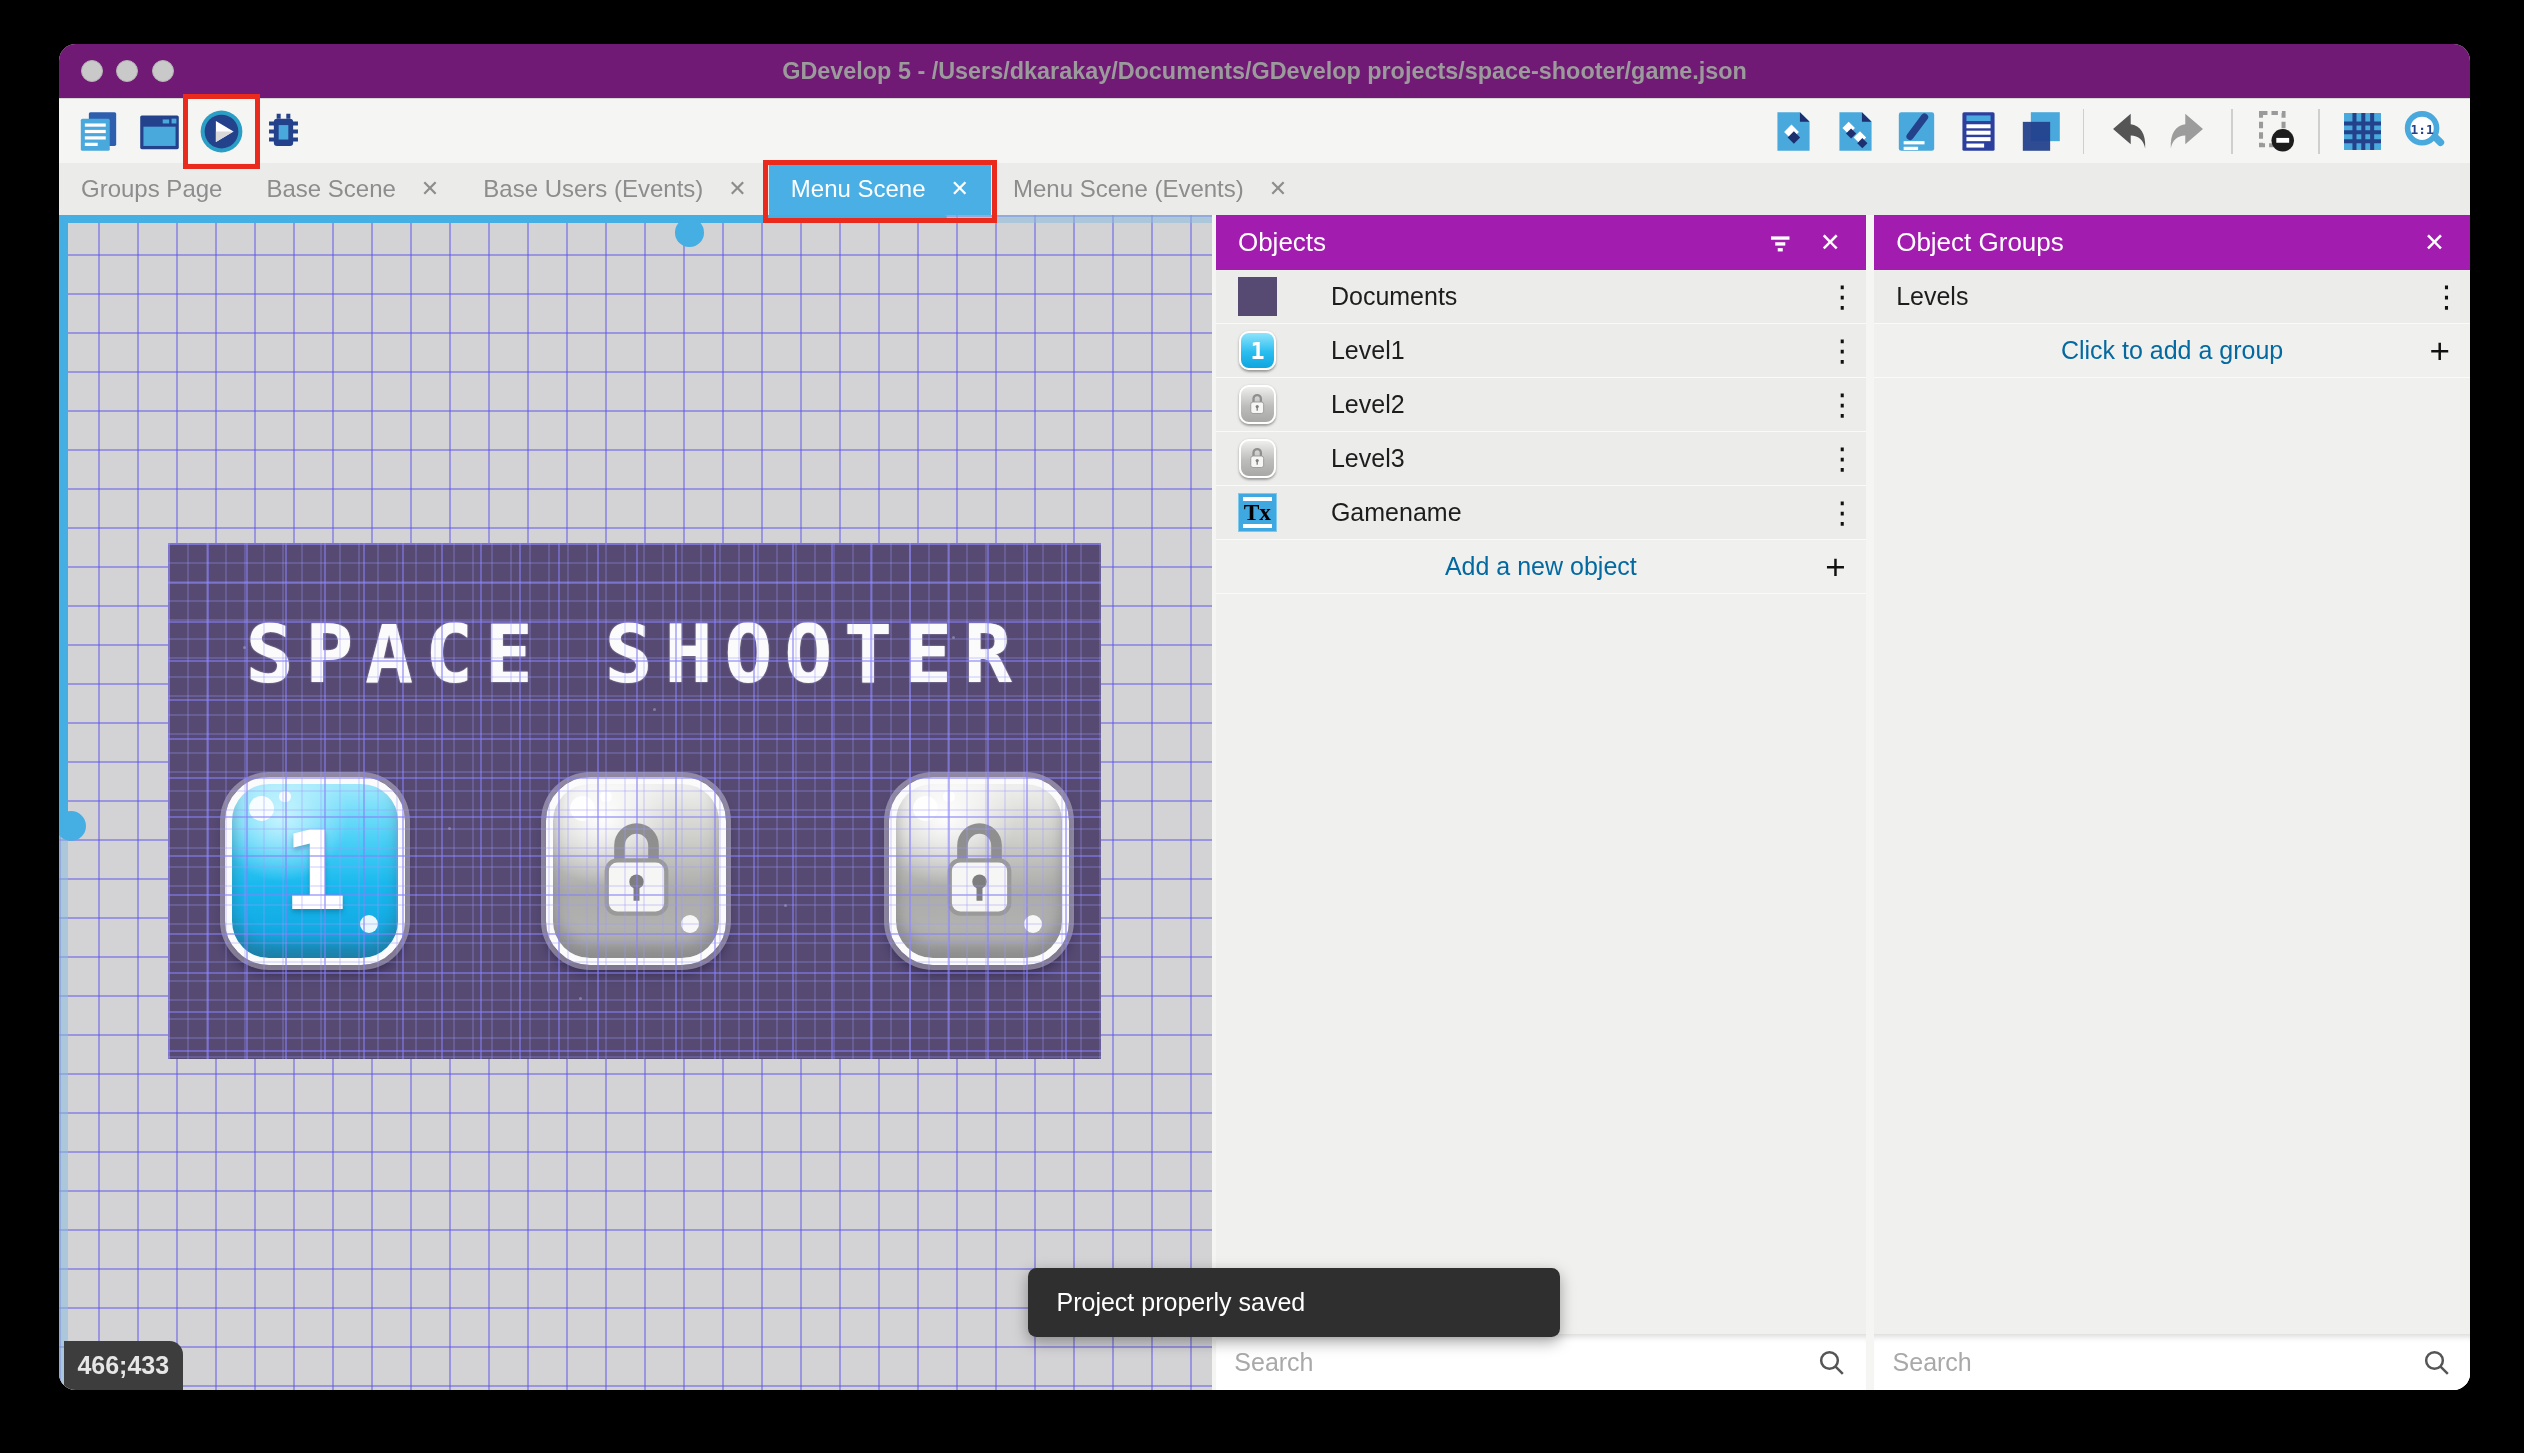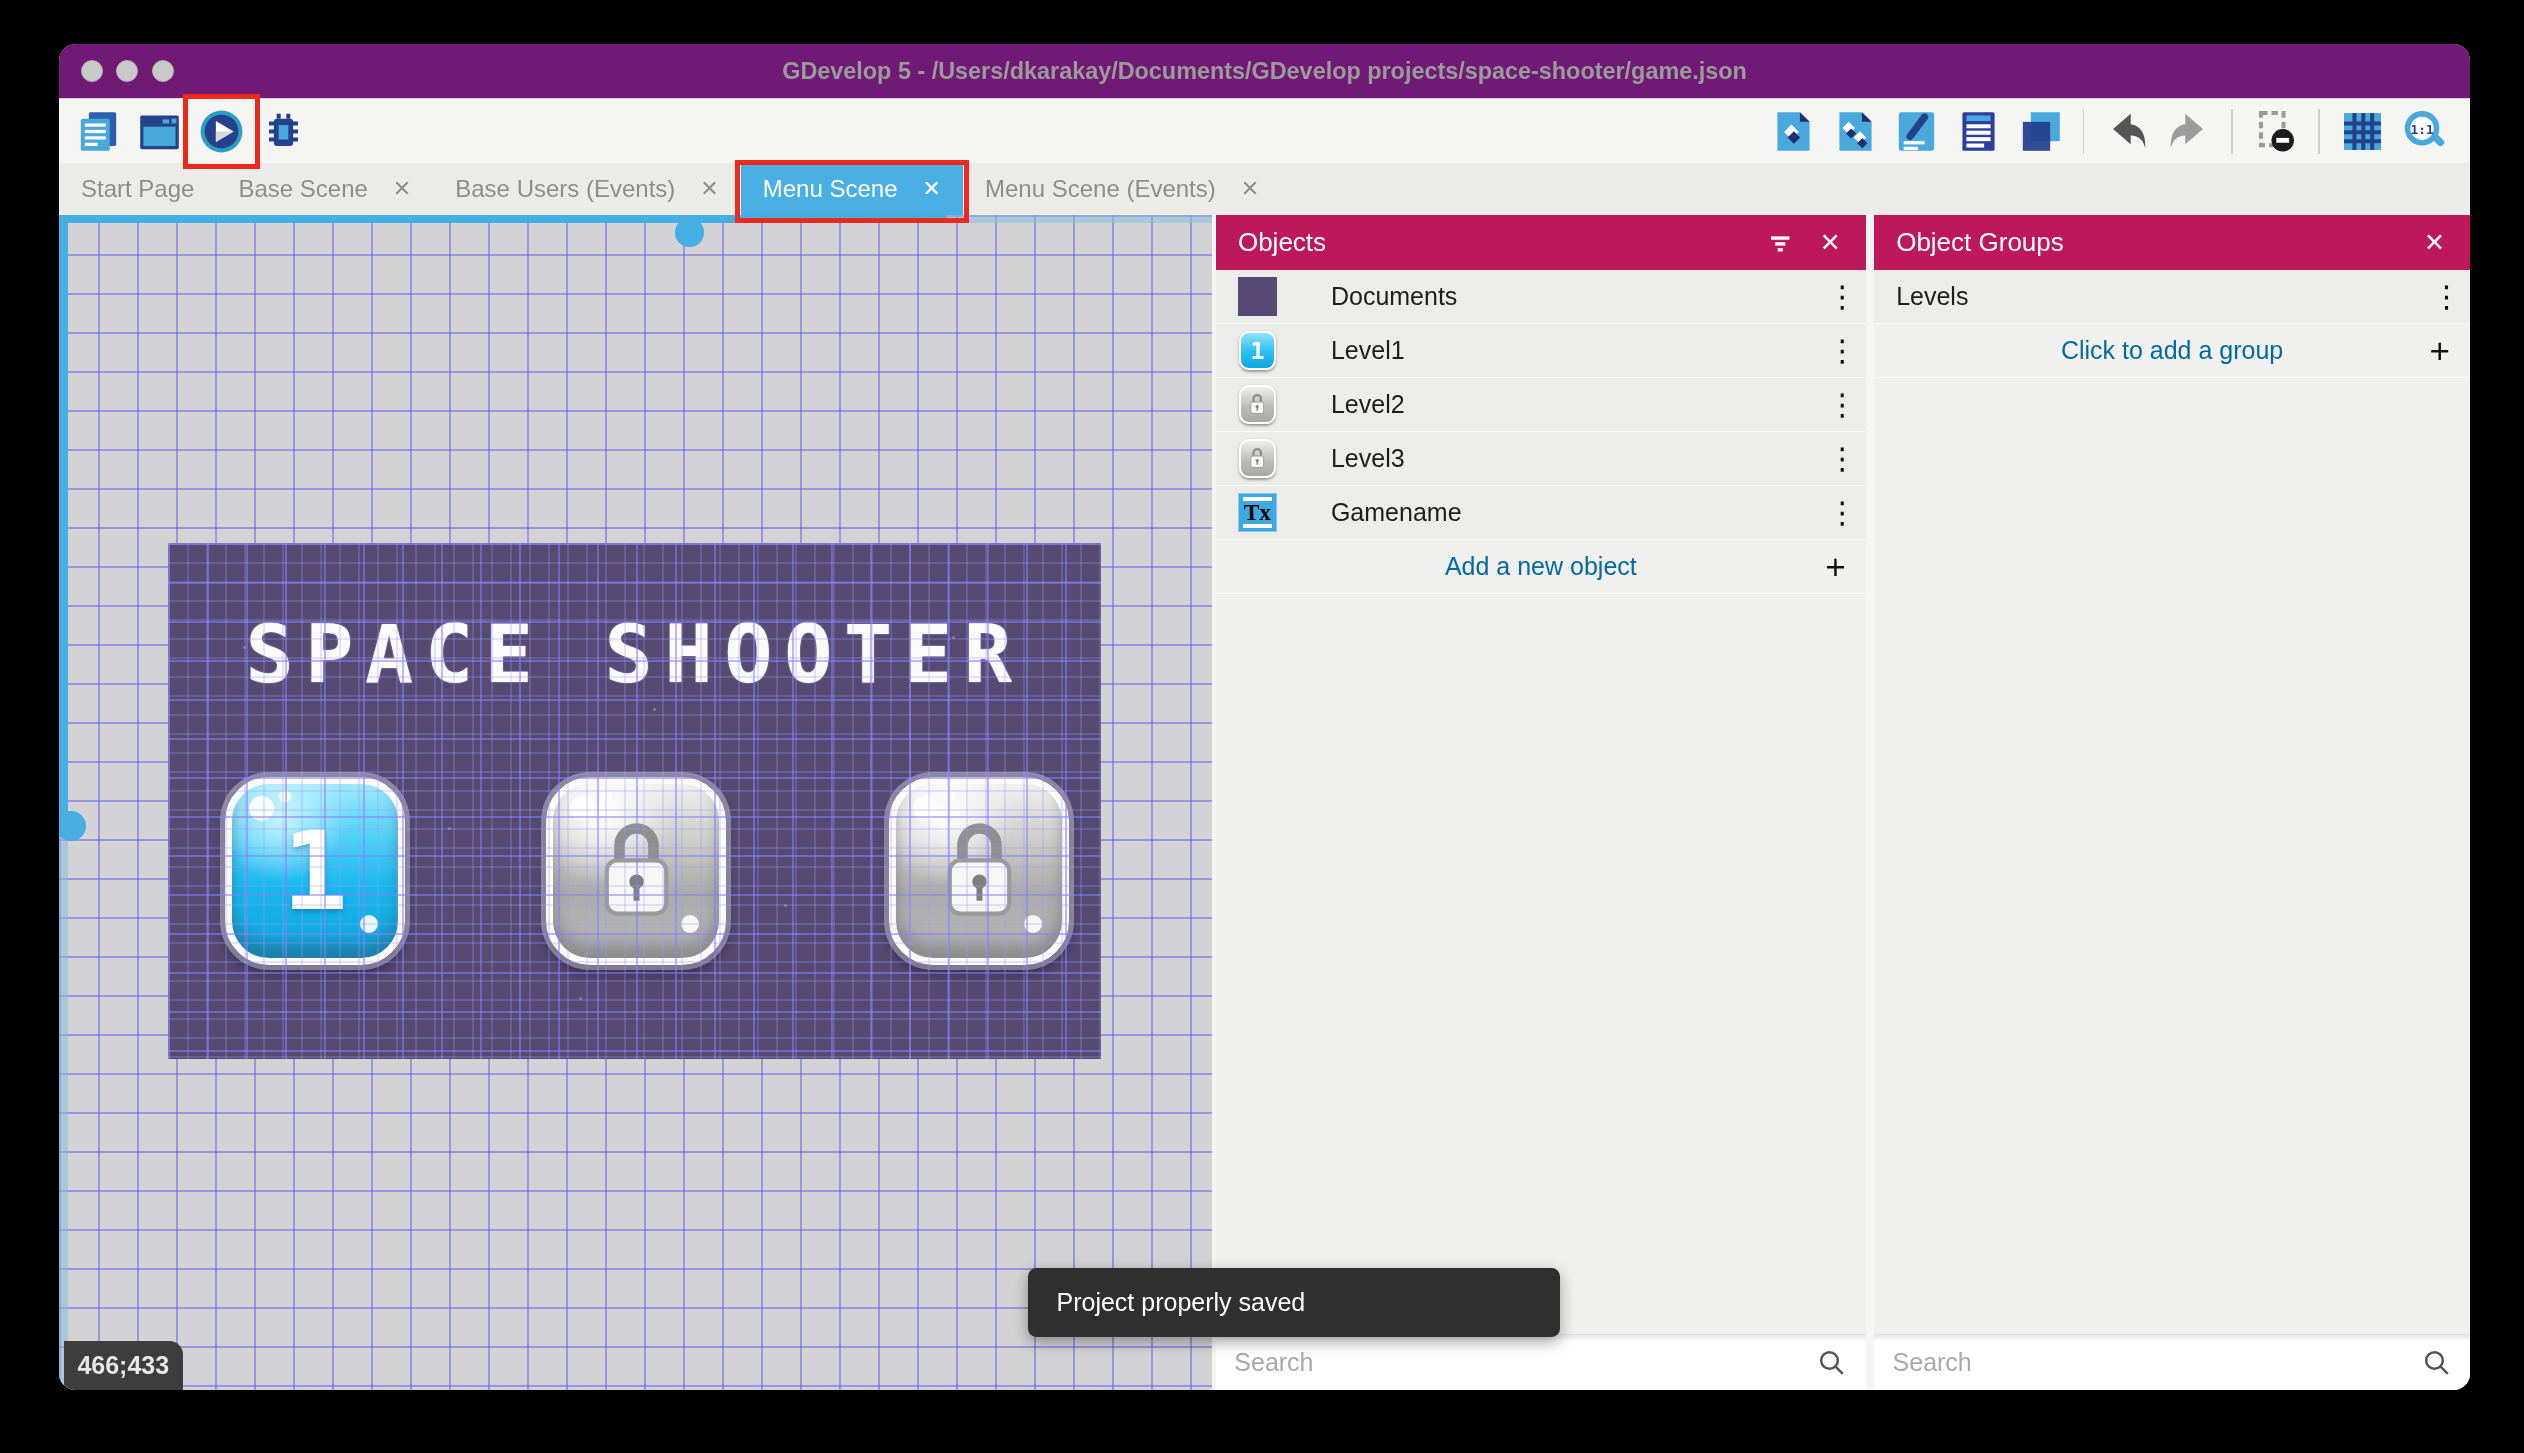--- a/index.html
+++ b/index.html
@@ -87,21 +87,21 @@
   .coord-badge { position:absolute; left:5px; bottom:0; height:49px; min-width:114px; background:#3d3d3d;
     border-radius:0 13.4px 0 0; color:#e6e6e6; font-size:25px; font-weight:700; display:flex; align-items:center;
     justify-content:center; padding:0 13.4px; z-index:12; }
 
   
   .divider { width:4.2px; background:#f5f5f3; }
   .panel-gap { width:8.4px; background:#f5f5f3; }
   .panel { display:flex; flex-direction:column; background:#f0f0ee; }
   .objects-panel { width:650px; }
   .groups-panel { width:596px; }
-  .panel-header { height:55px; background:#be185d; color:#fff; display:flex; align-items:center; flex:none; }
+  .panel-header { height:55px; background:#a21caf; color:#fff; display:flex; align-items:center; flex:none; }
   .panel-header .ph-title { font-size:26px; margin-left:22px; flex:1; }
   .panel-header .ph-icon { margin-right:25px; font-size:25px; color:#fff; display:flex; align-items:center; }
   .row { height:54px; background:#ececea; border-bottom:1.7px solid #fafafa; display:flex; align-items:center; flex:none; }
   .row .thumb { width:39px; height:39px; margin-left:22px; flex:none; display:flex; align-items:center; justify-content:center; }
   .row .obj-label { margin-left:54px; font-size:25px; color:#1d1d1d; flex:1; }
   .row .grp-label { margin-left:22px; font-size:25px; color:#1d1d1d; flex:1; }
   .kebab { width:47px; text-align:center; font-size:30px; color:#111; flex:none; }
   .add-row { height:54px; background:#f0f0ee; border-bottom:1.7px solid #fafafa; display:flex; align-items:center; flex:none; position:relative; }
   .add-label { flex:1; text-align:center; font-size:25px; color:#0369a1; }
   .plus { position:absolute; right:20px; font-size:35px; font-weight:400; color:#111; line-height:1; }
@@ -274,21 +274,21 @@
           <rect x="36" y="34" width="18" height="9" rx="4" fill="#49a8dc" transform="rotate(45 45 38)"></rect>
           <circle cx="25" cy="24" r="18" fill="#fff" stroke="#49a8dc" stroke-width="7"></circle>
           <text x="25" y="31" text-anchor="middle" font-family="DejaVu Sans Mono, monospace" font-weight="bold" font-size="16" fill="#24418c">1:1</text>
         </svg>
       </div>
     </div>
   </div>
 
   <div class="tabbar">
     <div class="tab">
-      <span>Start Page</span>
+      <span>Groups Page</span>
     </div>
     <div class="tab">
       <span>Base Scene</span>
       <span class="close">✕</span>
     </div>
     <div class="tab">
       <span>Base Users (Events)</span>
       <span class="close">✕</span>
     </div>
     <div class="tab active">

